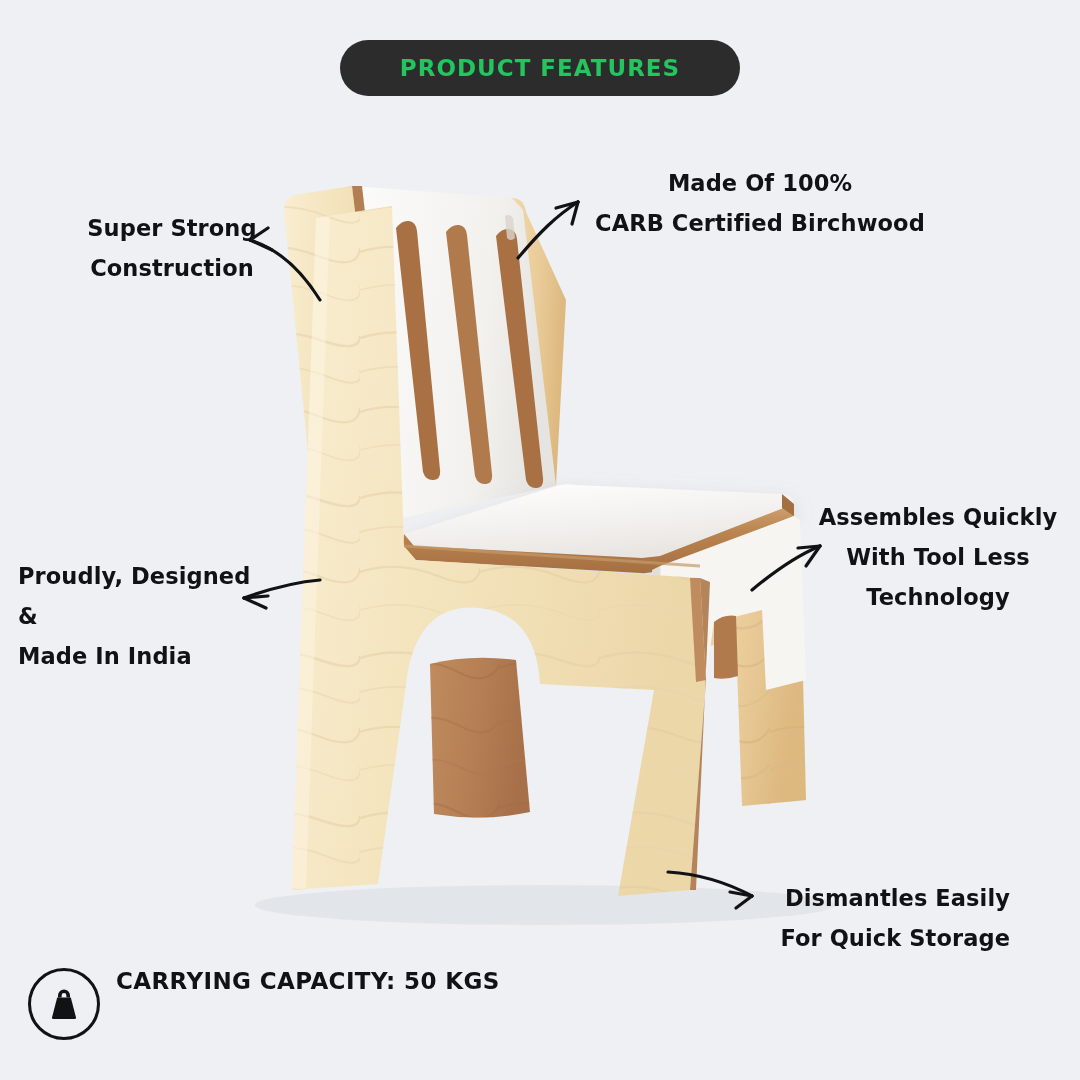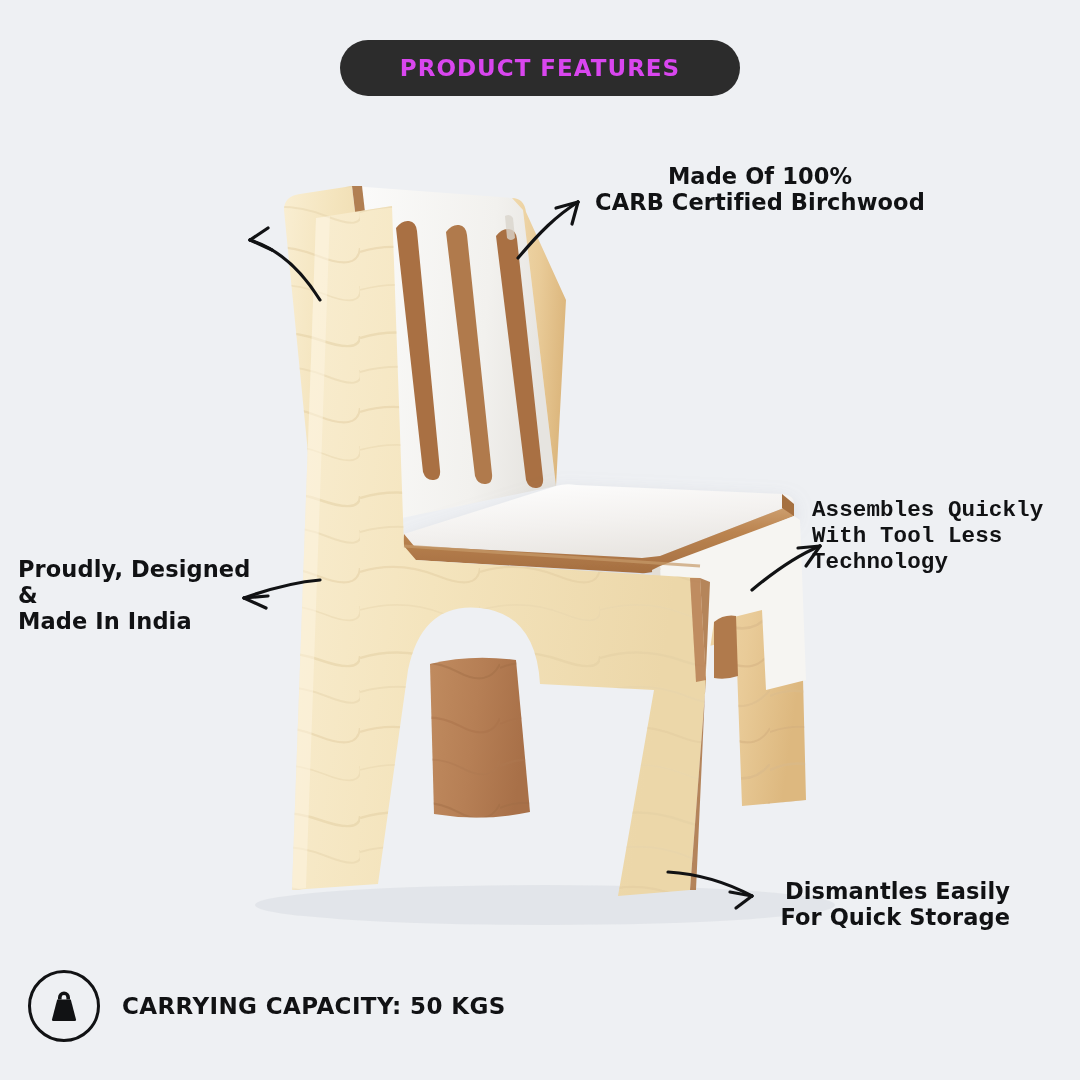--- a/index.html
+++ b/index.html
@@ -11,39 +11,39 @@
   }
   .stage{position:absolute;inset:0;}
 
   
   .header-pill{
     position:absolute;left:340px;top:40px;width:400px;height:56px;
     background:#2c2c2c;border-radius:28px;
     display:flex;align-items:center;justify-content:center;
   }
   .header-pill span{
-    color:#d946ef;font-size:23px;font-weight:bold;letter-spacing:1.0px;
+    color:#22c55e;font-size:23px;font-weight:bold;letter-spacing:1.0px;
   }
 
   
   .label{
     position:absolute;color:#111214;font-weight:bold;
-    font-size:22.5px;line-height:26px;letter-spacing:.1px;
+    font-size:22.5px;line-height:40px;letter-spacing:.1px;
     white-space:pre-line;
   }
   #lbl-birchwood{left:590px;top:163px;width:340px;text-align:center;}
   #lbl-strong{left:52px;top:208px;width:240px;text-align:center;}
   #lbl-india{left:18px;top:556px;width:250px;}
-  #lbl-assemble{left:812px;top:497px;width:252px;text-align:left;font-family:Liberation Mono, monospace;}
+  #lbl-assemble{left:812px;top:497px;width:252px;text-align:center;}
   #lbl-dismantle{left:770px;top:878px;width:240px;text-align:right;}
 
   
   .capacity{
     position:absolute;left:28px;top:968px;height:76px;
-    display:flex;align-items:center;gap:22px;
+    display:flex;gap:16px;
   }
   .cap-circle{
     width:72px;height:72px;border-radius:50%;
     border:3px solid #111214;box-sizing:border-box;
     display:flex;align-items:center;justify-content:center;
   }
   .cap-text{font-size:23px;font-weight:bold;color:#111214;letter-spacing:.4px;}
 
   
   .chair{position:absolute;left:0;top:0;width:1080px;height:1080px;}
@@ -214,20 +214,22 @@
     </g>
   </svg>
 
   <div class="header-pill">
     <span>PRODUCT FEATURES</span>
   </div>
 
   <div class="label" id="lbl-birchwood">Made Of 100%
 CARB Certified Birchwood</div>
 
+  <div class="label" id="lbl-strong">Super Strong
+Construction</div>
 
   <div class="label" id="lbl-india">Proudly, Designed
 &amp;
 Made In India</div>
 
   <div class="label" id="lbl-assemble">Assembles Quickly
 With Tool Less
 Technology</div>
 
   <div class="label" id="lbl-dismantle">Dismantles Easily

